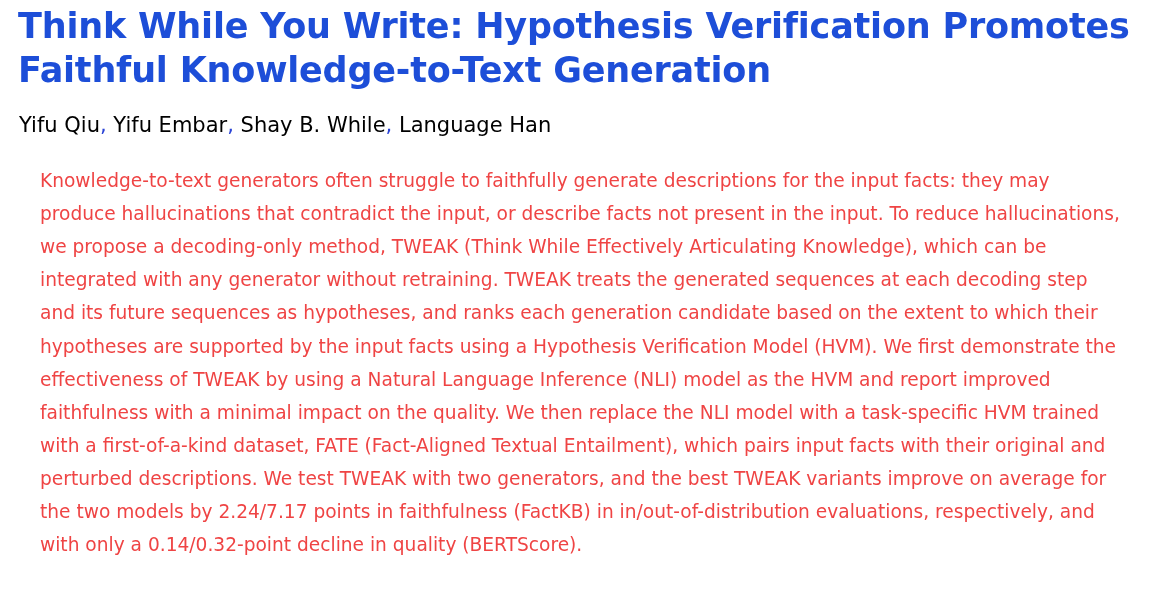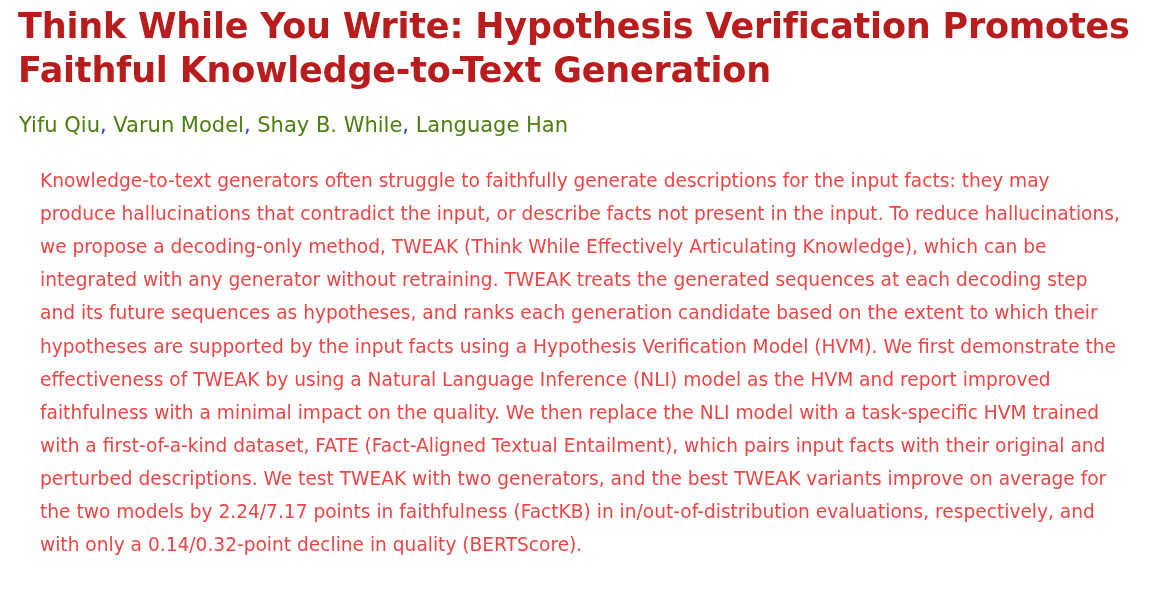--- a/index.html
+++ b/index.html
@@ -21,31 +21,31 @@
     box-sizing: border-box;
     padding: 4px 34px 0 16px;
   }
   .paper-title {
     font-size: 35px;
     line-height: 1.27;
     font-weight: bold;
     letter-spacing: -0.2px;
     margin: 0;
     padding: 0 0 0 2px;
-    color: #b91c1c;
+    color: #1d4ed8;
   }
   .authors {
     margin-top: 20px;
     padding-left: 3px;
     font-size: 21px;
     line-height: 1.2;
     color: #1a3fd4;
   }
   .authors .author {
-    color: #4d7c0f;
+    color: #000000;
     text-decoration: none;
     cursor: pointer;
   }
   .authors .sep {
     color: #2b44d6;
   }
   .abstract {
     margin-top: 26px;
     padding-left: 24px;
     padding-right: 10px;
@@ -56,18 +56,18 @@
   }
 </style>
 </head>
 <body>
 
 <div class="page">
 
   <h1 class="paper-title">Think While You Write: Hypothesis Verification Promotes Faithful Knowledge-to-Text Generation</h1>
 
   <div class="authors">
-    <span class="author">Yifu Qiu</span><span class="sep">, </span><span class="author">Varun Model</span><span class="sep">, </span><span class="author">Shay B. While</span><span class="sep">, </span><span class="author">Language Han</span>
+    <span class="author">Yifu Qiu</span><span class="sep">, </span><span class="author">Yifu Embar</span><span class="sep">, </span><span class="author">Shay B. While</span><span class="sep">, </span><span class="author">Language Han</span>
   </div>
 
   <div class="abstract">Knowledge-to-text generators often struggle to faithfully generate descriptions for the input facts: they may produce hallucinations that contradict the input, or describe facts not present in the input. To reduce hallucinations, we propose a decoding-only method, TWEAK (Think While Effectively Articulating Knowledge), which can be integrated with any generator without retraining. TWEAK treats the generated sequences at each decoding step and its future sequences as hypotheses, and ranks each generation candidate based on the extent to which their hypotheses are supported by the input facts using a Hypothesis Verification Model (HVM). We first demonstrate the effectiveness of TWEAK by using a Natural Language Inference (NLI) model as the HVM and report improved faithfulness with a minimal impact on the quality. We then replace the NLI model with a task-specific HVM trained with a first-of-a-kind dataset, FATE (Fact-Aligned Textual Entailment), which pairs input facts with their original and perturbed descriptions. We test TWEAK with two generators, and the best TWEAK variants improve on average for the two models by 2.24/7.17 points in faithfulness (FactKB) in in/out-of-distribution evaluations, respectively, and with only a 0.14/0.32-point decline in quality (BERTScore).</div>
 
 </div>
 
 </body></html>

